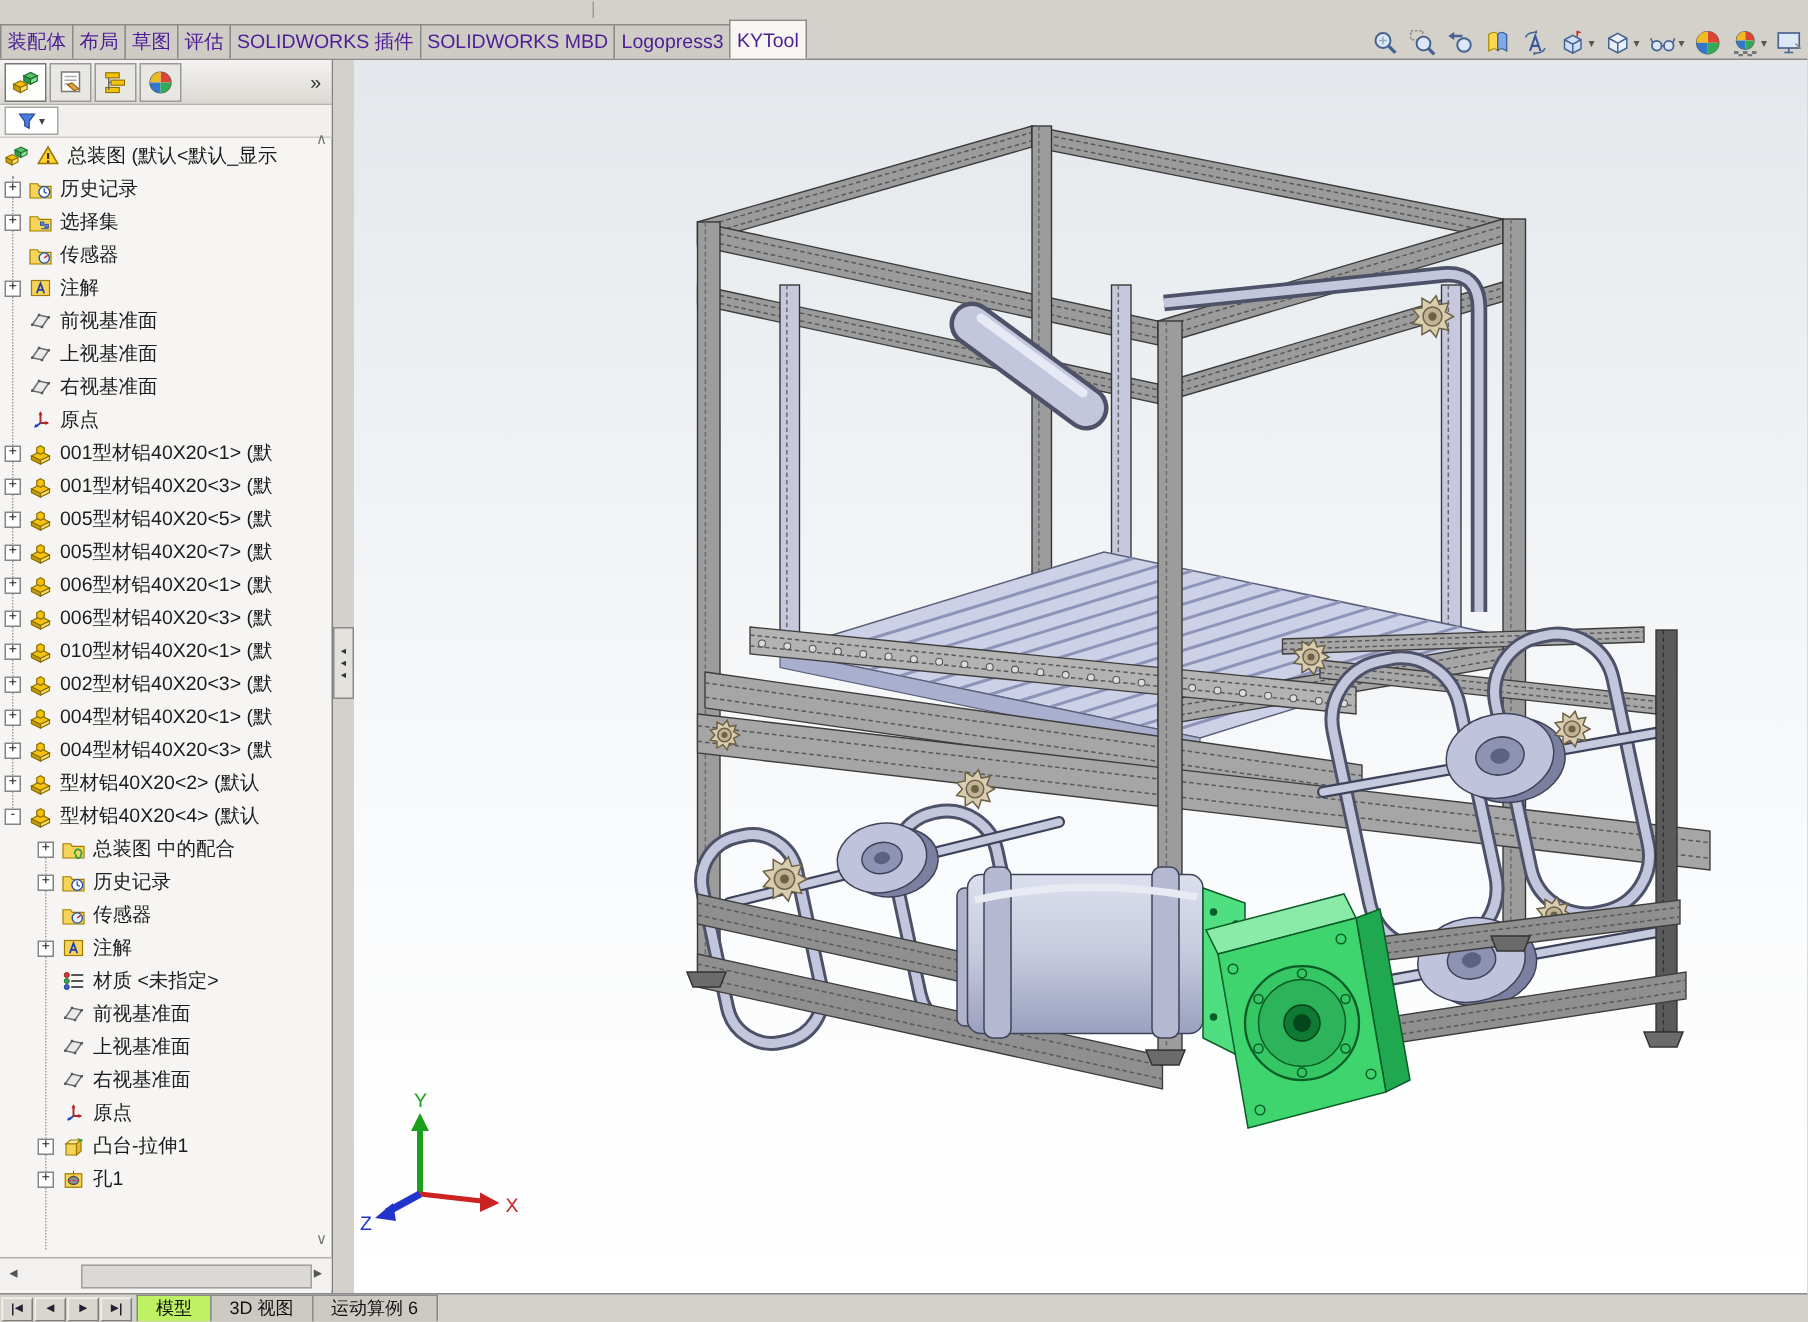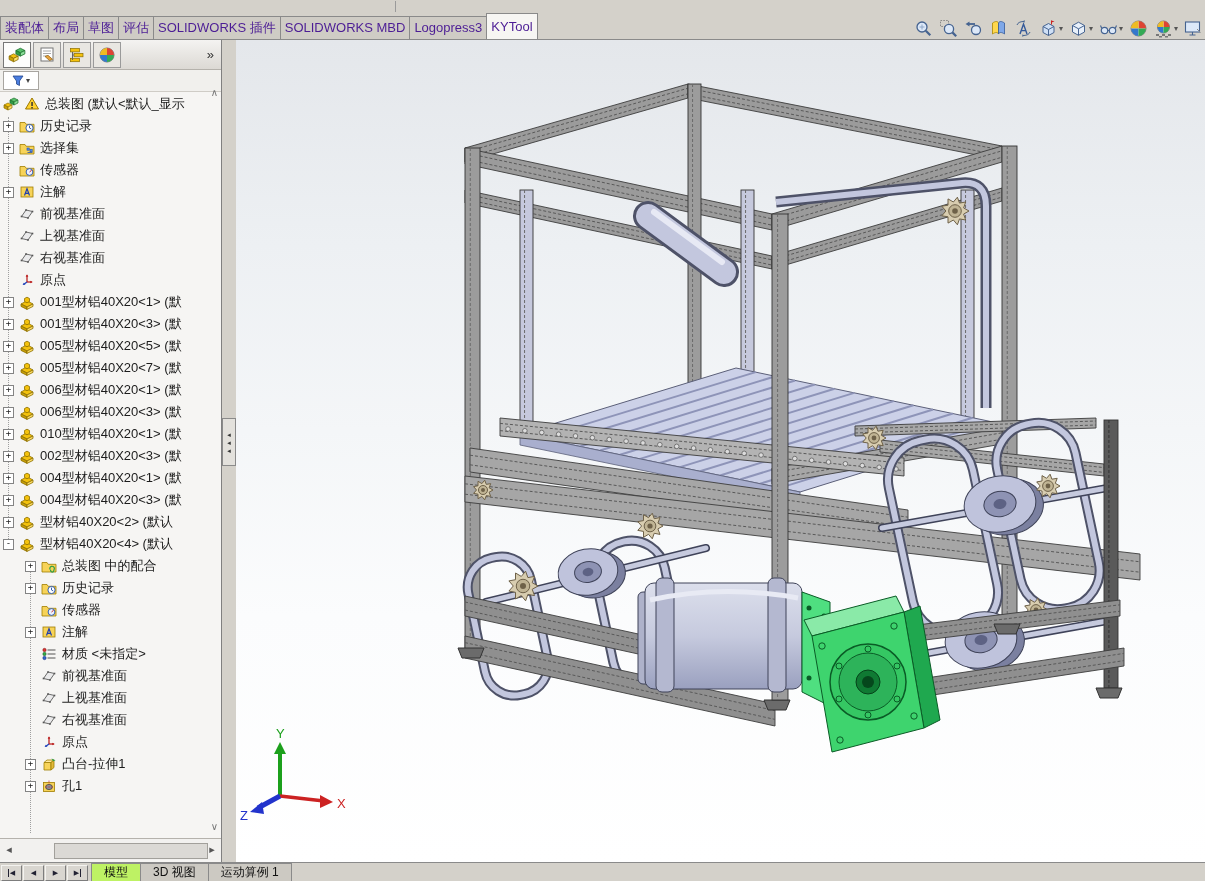--- a/index.html
+++ b/index.html
@@ -910,15 +910,15 @@
         <span class="g">▶</span>
       </div>
       <div class="bnav">
         <span class="g">▶</span>
         <span class="bar"></span>
       </div>
     </div>
   <div id="btabwrap">
       <div class="btab active">模型</div>
       <div class="btab">3D 视图</div>
-      <div class="btab">运动算例 1</div>
+      <div class="btab">运动算例 6</div>
     </div>
 </div>
 
 </body></html>

